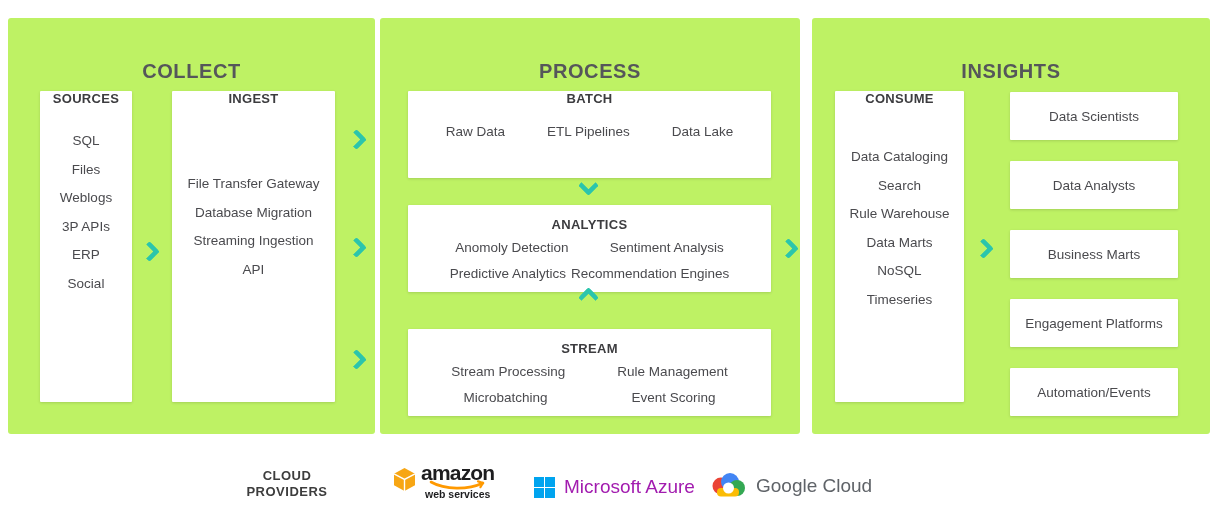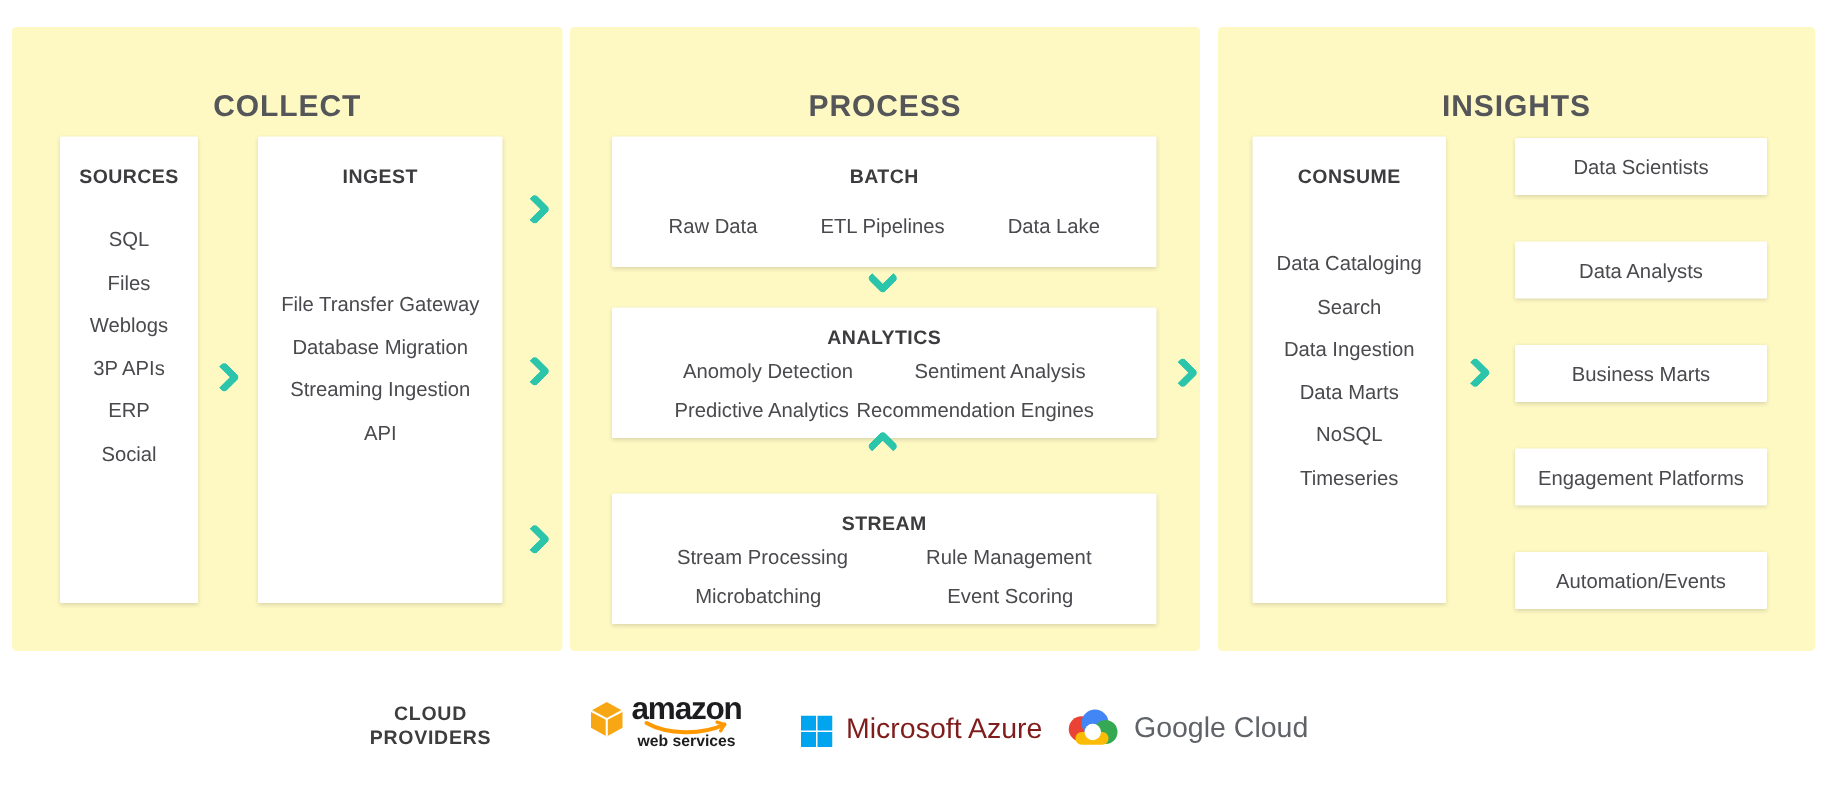--- a/index.html
+++ b/index.html
@@ -1,31 +1,31 @@
 <!DOCTYPE html>
 <html><head>
 <meta charset="utf-8">
 <style>
   * { margin:0; padding:0; box-sizing:border-box; }
   html,body { width:1230px; height:523px; background:#ffffff;
               font-family:"Liberation Sans", sans-serif; }
   #stage { position:relative; width:1230px; height:523px; background:#ffffff; overflow:hidden; }
 
   
-  .panel { position:absolute; top:18px; height:416px; background:#fef9c3; border-radius:3px; }
+  .panel { position:absolute; top:18px; height:416px; background:#bef264; border-radius:3px; }
   #panel-collect  { left:8px;   width:367px; }
   #panel-process  { left:380px; width:420px; }
   #panel-insights { left:812px; width:398px; }
   .panel-title { position:absolute; top:42px; left:0; right:0; text-align:center;
                  font-size:20px; font-weight:bold; color:#55565a; letter-spacing:0.6px; }
 
   
   .card { position:absolute; background:#ffffff; box-shadow:0 1px 3px rgba(0,0,0,0.14); border-radius:1px; }
   .card-title { text-align:center; font-size:13px; font-weight:bold; color:#3c3c3f;
-                padding-top:19px; letter-spacing:0.3px; }
+                letter-spacing:0.3px; }
   .pcard .card-title.tight { padding-top:12px; }
 
   .vlist { text-align:center; font-size:13.5px; color:#4a4a4e; }
   .vlist .vitem { line-height:28.5px; white-space:nowrap; }
 
   #card-sources { left:32px;  top:73px; width:92px;  height:311px; }
   #card-sources .vlist { margin-top:21px; }
   #card-ingest  { left:164px; top:73px; width:163px; height:311px; }
   #card-ingest .vlist { margin-top:64px; }
 
@@ -36,42 +36,42 @@
   .row span { white-space:nowrap; }
   #card-batch .row { margin-top:13px; gap:42px; }
   #card-analytics .row.r1 { margin-top:3px; gap:41px; }
   #card-analytics .row.r2 { gap:5px; }
   #card-stream .row.r1 { margin-top:3px; gap:52px; }
   #card-stream .row.r2 { gap:84px; }
 
   #card-consume { left:23px; top:73px; width:129px; height:311px; }
   #card-consume .vlist { margin-top:37px; }
 
-  .btn { position:absolute; left:198px; width:168px; height:38px; background:#ffffff;
+  .btn { position:absolute; left:198px; width:168px; height:48px; background:#ffffff;
          box-shadow:0 1px 3px rgba(0,0,0,0.14); border-radius:1px;
          display:flex; align-items:center; justify-content:center;
          font-size:13.5px; color:#4a4a4e; white-space:nowrap; }
 
   
   .chev { position:absolute; width:15px; height:15px;
           border-top:5px solid #2bc5ac; border-right:5px solid #2bc5ac; border-radius:3px; }
   .chev-right { transform:rotate(45deg); }
   .chev-down  { transform:rotate(135deg); }
   .chev-up    { transform:rotate(-45deg); }
 
   
   #cloud-label { position:absolute; left:243px; top:468px; width:88px; text-align:center;
                  font-size:13px; font-weight:bold; color:#3d3d3d; letter-spacing:0.5px; line-height:16px; }
   #aws { position:absolute; left:393px; top:462px; display:flex; gap:5px; align-items:flex-start; }
   .aws-word { display:flex; flex-direction:column; align-items:center; }
   .aws-amazon { font-size:21px; font-weight:bold; color:#1d1d1f; letter-spacing:-0.8px; line-height:21px; }
   .aws-smile { margin-top:-3px; }
   .aws-sub { font-size:10.5px; font-weight:bold; color:#1d1d1f; margin-top:-2px; }
   #azure { position:absolute; left:534px; top:476px; display:flex; gap:9px; align-items:center; }
-  .azure-text { font-size:19px; color:#7f1d1d; white-space:nowrap; }
+  .azure-text { font-size:19px; color:#a21caf; white-space:nowrap; }
   #gcloud { position:absolute; left:708px; top:471px; display:flex; gap:8px; align-items:center; }
   .gcloud-text { font-size:19px; color:#5f6368; white-space:nowrap; }
 </style>
 </head>
 <body>
 
 <div id="stage">
 
   <section class="panel" id="panel-collect">
     <h2 class="panel-title">COLLECT</h2>
@@ -149,21 +149,21 @@
   </section>
 
   <section class="panel" id="panel-insights">
     <h2 class="panel-title">INSIGHTS</h2>
 
     <div class="card" id="card-consume">
       <div class="card-title">CONSUME</div>
       <div class="vlist">
         <div class="vitem">Data Cataloging</div>
         <div class="vitem">Search</div>
-        <div class="vitem">Data Ingestion</div>
+        <div class="vitem">Rule Warehouse</div>
         <div class="vitem">Data Marts</div>
         <div class="vitem">NoSQL</div>
         <div class="vitem">Timeseries</div>
       </div>
     </div>
 
     <span class="chev chev-right" style="left:164px;top:223px"></span>
 
     <div class="btn" style="top:74px">Data Scientists</div>
     <div class="btn" style="top:143px">Data Analysts</div>

